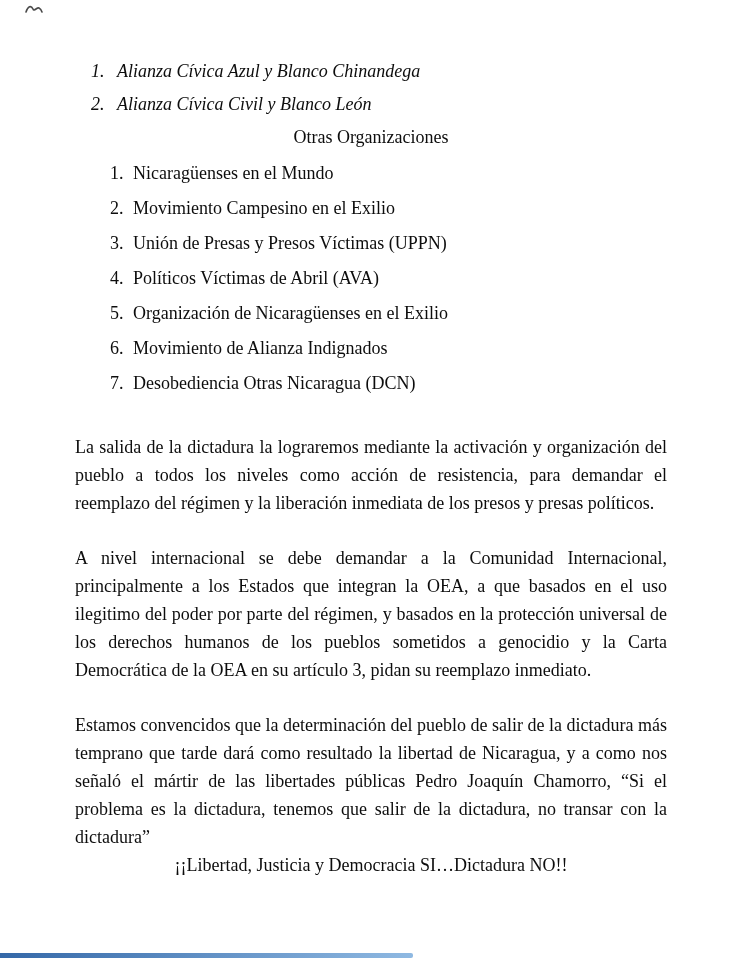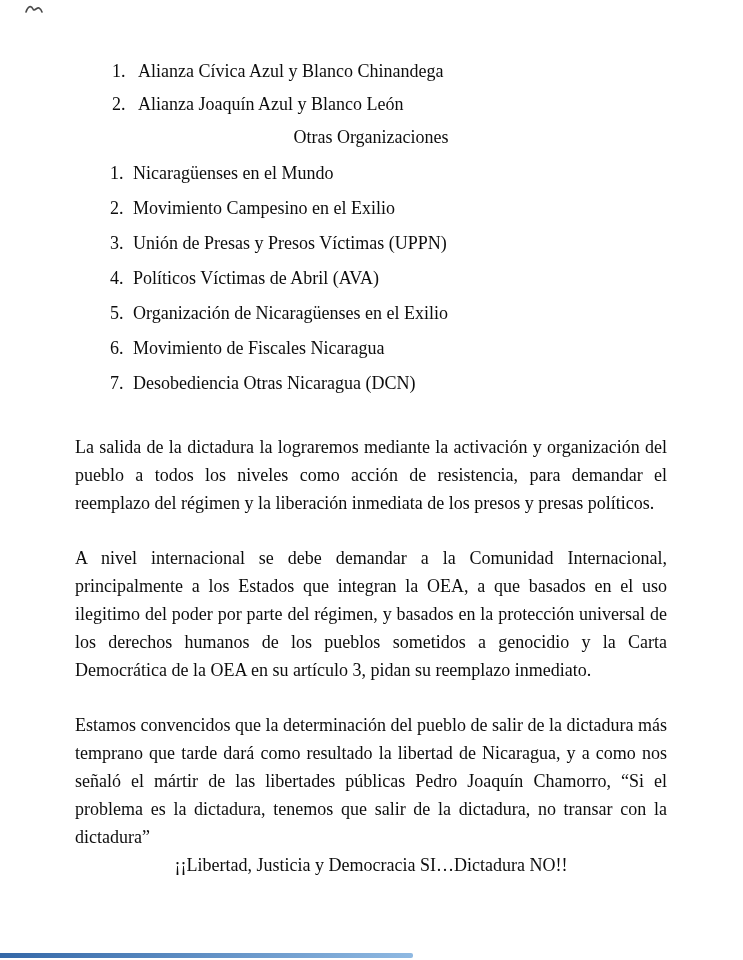--- a/index.html
+++ b/index.html
@@ -20,21 +20,21 @@
     width: 743px;
     height: 960px;
     background: #ffffff;
   }
   .content {
     padding: 59px 76px 0 75px; 
     font-size: 18px;
   }
   
   .list { margin: 0; }
-  .list-a { margin-left: 37px; }
+  .list-a { margin-left: 16px; font-style: italic; }
   .list-b { margin-left: 52px; }
   .list-item {
     line-height: 25px;
     white-space: nowrap;
   }
   .list-a .list-item { margin-bottom: 8px; }
   .list-b .list-item { margin-bottom: 10px; }
   .item-number {
     display: inline-block;
     width: 26px;
@@ -92,21 +92,21 @@
     <path d="M2 9 C4 3, 7 2, 9 6 C10 9, 13 4, 15 5 C17 6, 18 9, 18 9" fill="none" stroke="#2a2a2a" stroke-width="1.6" stroke-linecap="round" opacity="0.85"></path>
   </svg>
 
   <div class="content">
 
     <div class="list list-a">
       <div class="list-item">
         <span class="item-number">1.</span><span>Alianza Cívica Azul y Blanco Chinandega</span>
       </div>
       <div class="list-item">
-        <span class="item-number">2.</span><span>Alianza Joaquín Azul y Blanco León</span>
+        <span class="item-number">2.</span><span>Alianza Cívica Civil y Blanco León</span>
       </div>
     </div>
 
     <p class="section-label">Otras Organizaciones</p>
 
     <div class="list list-b list-b-wrap">
       <div class="list-item">
         <span class="item-number">1.</span><span>Nicaragüenses en el Mundo</span>
       </div>
       <div class="list-item">
@@ -115,21 +115,21 @@
       <div class="list-item">
         <span class="item-number">3.</span><span>Unión de Presas y Presos Víctimas (UPPN)</span>
       </div>
       <div class="list-item">
         <span class="item-number">4.</span><span>Políticos Víctimas de Abril (AVA)</span>
       </div>
       <div class="list-item">
         <span class="item-number">5.</span><span>Organización de Nicaragüenses en el Exilio</span>
       </div>
       <div class="list-item">
-        <span class="item-number">6.</span><span>Movimiento de Fiscales Nicaragua</span>
+        <span class="item-number">6.</span><span>Movimiento de Alianza Indignados</span>
       </div>
       <div class="list-item">
         <span class="item-number">7.</span><span>Desobediencia Otras Nicaragua (DCN)</span>
       </div>
     </div>
 
     <p class="para para-1">La salida de la dictadura la lograremos mediante la activación y organización del pueblo a todos los niveles como acción de resistencia, para demandar el reemplazo del régimen y la liberación inmediata de los presos y presas políticos.</p>
 
     <p class="para para-2">A nivel internacional se debe demandar a la Comunidad Internacional, principalmente a los Estados que integran la OEA, a que basados en el uso ilegitimo del poder por parte del régimen, y basados en la protección universal de los derechos humanos de los pueblos sometidos a genocidio y la Carta Democrática de la OEA en su artículo 3, pidan su reemplazo inmediato.</p>
 

